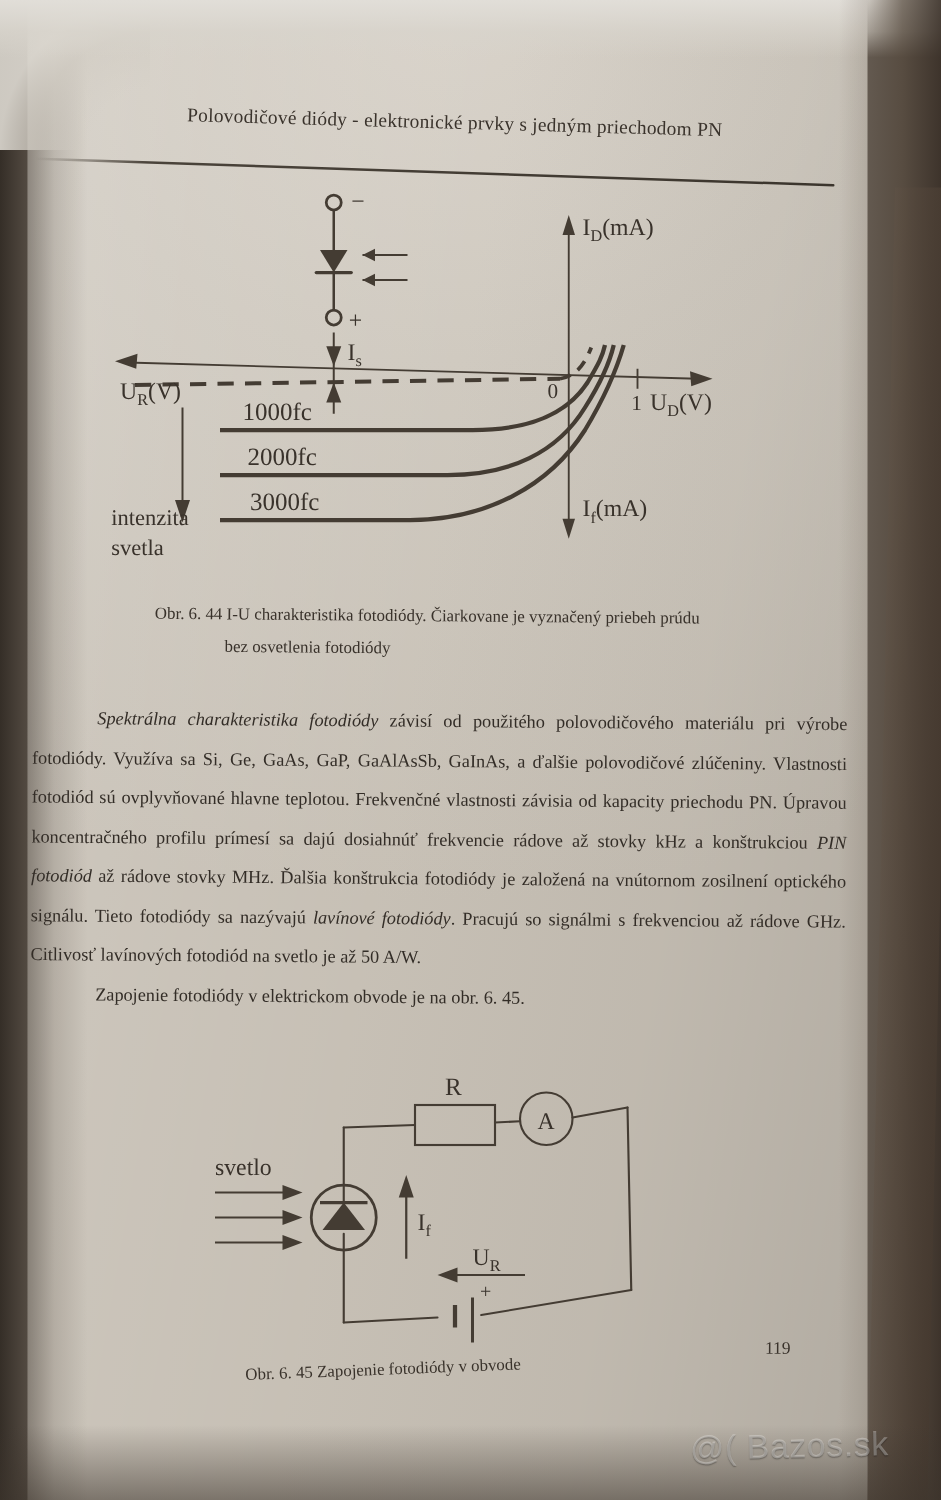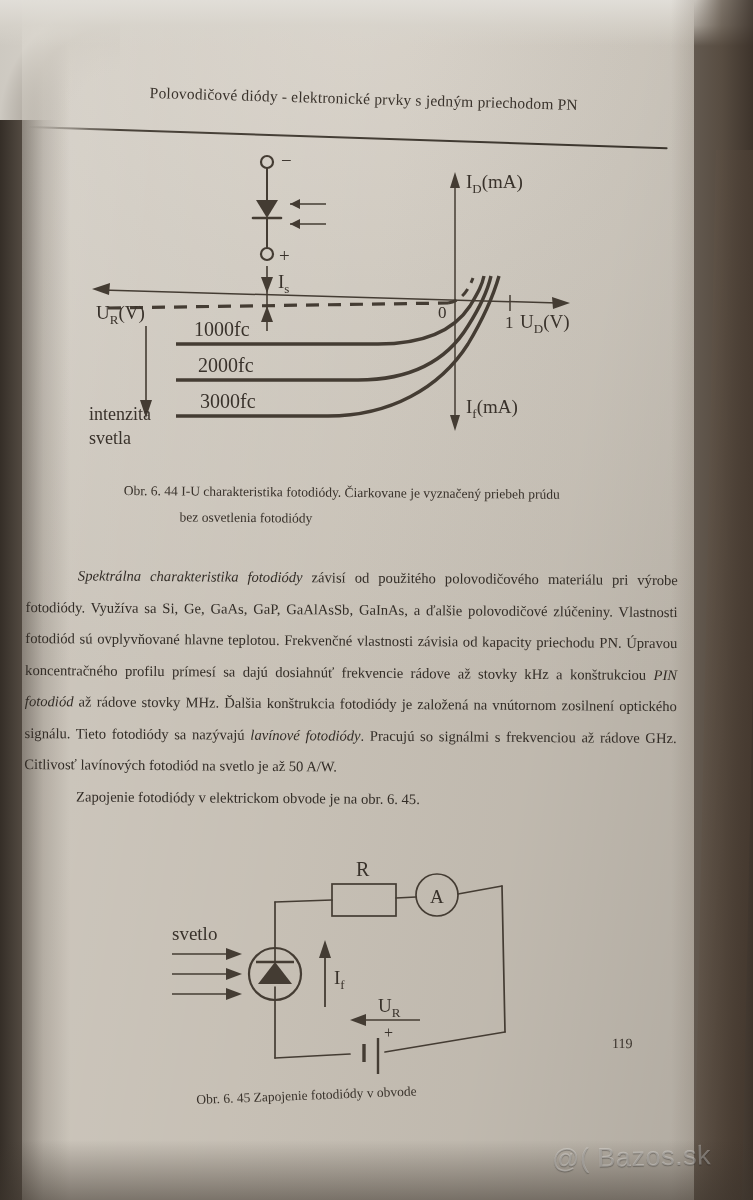--- a/index.html
+++ b/index.html
@@ -101,21 +101,21 @@
   .body i{font-style:italic;}
 
   .fig2{position:absolute;left:150px;top:862px;width:420px;height:215px;}
   .cap2{
     position:absolute;left:196px;top:1092px;
     font-size:13.5px;color:#39322b;
     transform:rotate(-2.2deg);transform-origin:left top;
     white-space:nowrap;
   }
   .pageno{
-    position:absolute;left:612px;top:1036px;font-size:14px;color:#3a332c;
+    position:absolute;left:612px;top:1072px;font-size:14px;color:#3a332c;
     transform:rotate(0.4deg);
   }
   .wm{
     position:absolute;left:552px;top:1142px;
     font-family:"Liberation Sans", sans-serif;
     font-size:27px;color:rgba(255,255,255,0.30);
     text-shadow:0 1px 1px rgba(0,0,0,0.28);
     letter-spacing:.5px;white-space:nowrap;
     transform:rotate(-1.4deg);
   }

